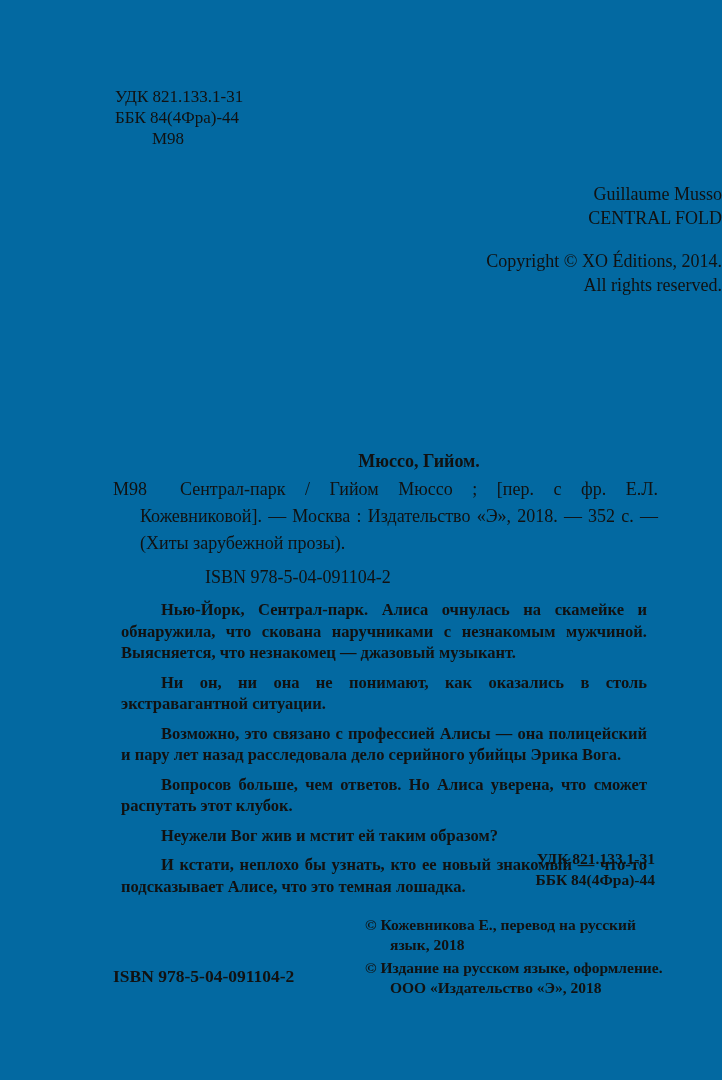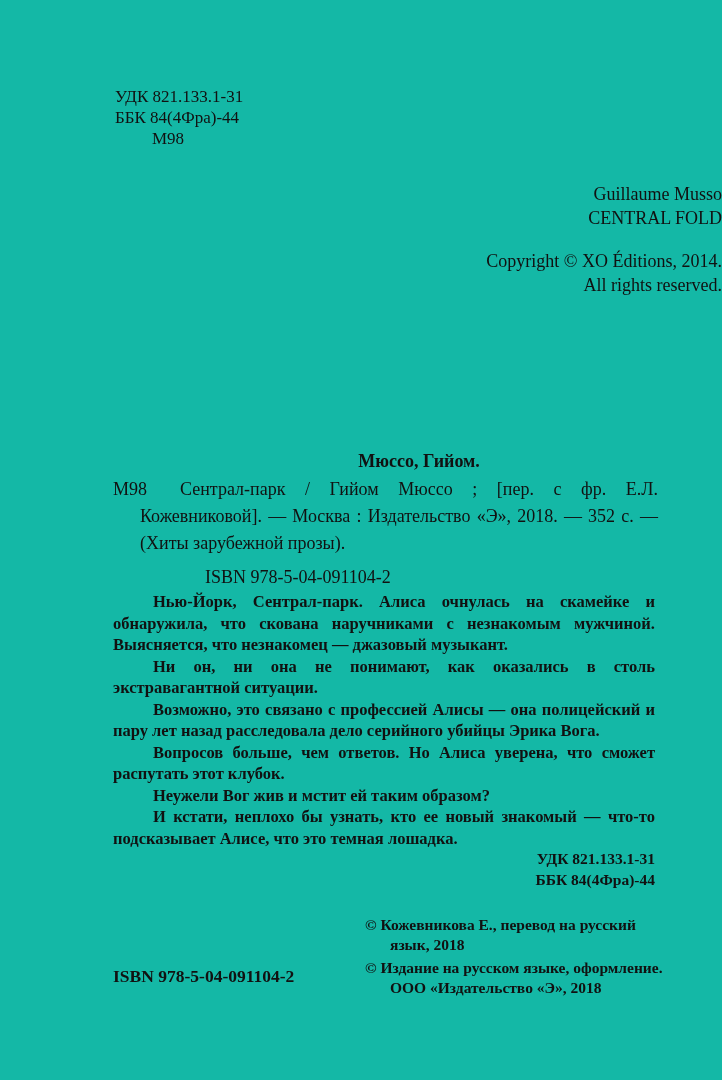--- a/index.html
+++ b/index.html
@@ -1,21 +1,21 @@
 <!DOCTYPE html>
 <html lang="ru"><head>
 <meta charset="utf-8">
 <style>
   * { box-sizing: border-box; }
   html, body { margin: 0; padding: 0; background: #ffffff; }
   .page {
     position: relative;
     width: 722px;
     height: 1080px;
-    background: #14b8a6;
+    background: #0369a1;
     color: #111111;
     font-family: "Liberation Serif", "DejaVu Serif", serif;
     overflow: hidden;
   }
   .top-codes {
     position: absolute;
     left: 115px;
     top: 86px;
     font-size: 17px;
     line-height: 21px;
@@ -70,21 +70,21 @@
   .annotation {
     position: absolute;
     left: 113px;
     top: 591px;
     width: 542px;
     font-size: 16.5px;
     line-height: 21.5px;
     font-weight: bold;
     text-align: justify;
   }
-  .annotation p { margin: 0; text-indent: 40px; }
+  .annotation p { margin: 8px; text-indent: 40px; }
 
   .footer-codes {
     position: absolute;
     right: 67px;
     top: 848px;
     text-align: right;
     font-weight: bold;
     font-size: 15.5px;
     line-height: 21px;
     white-space: nowrap;

